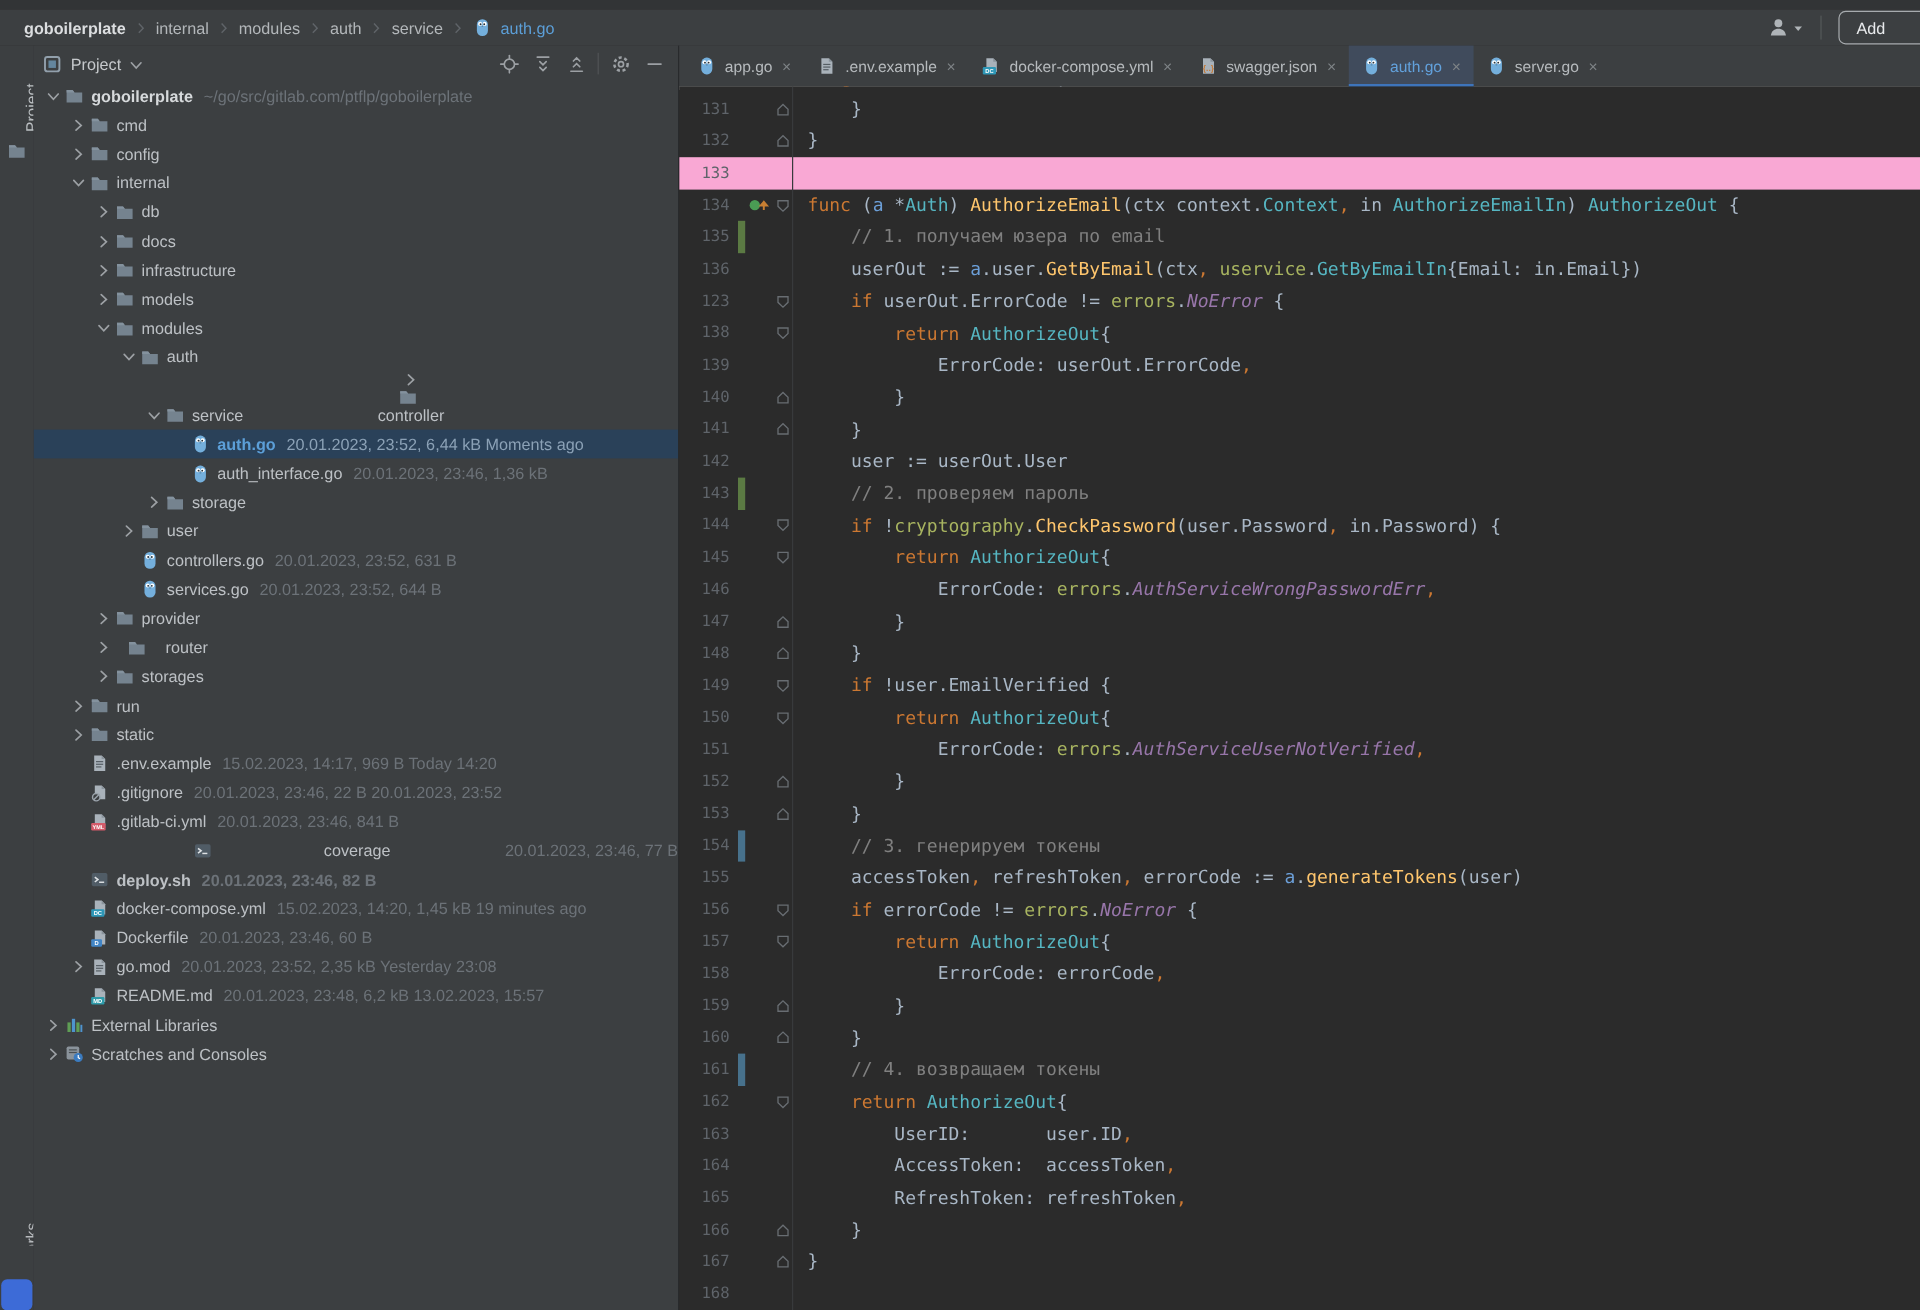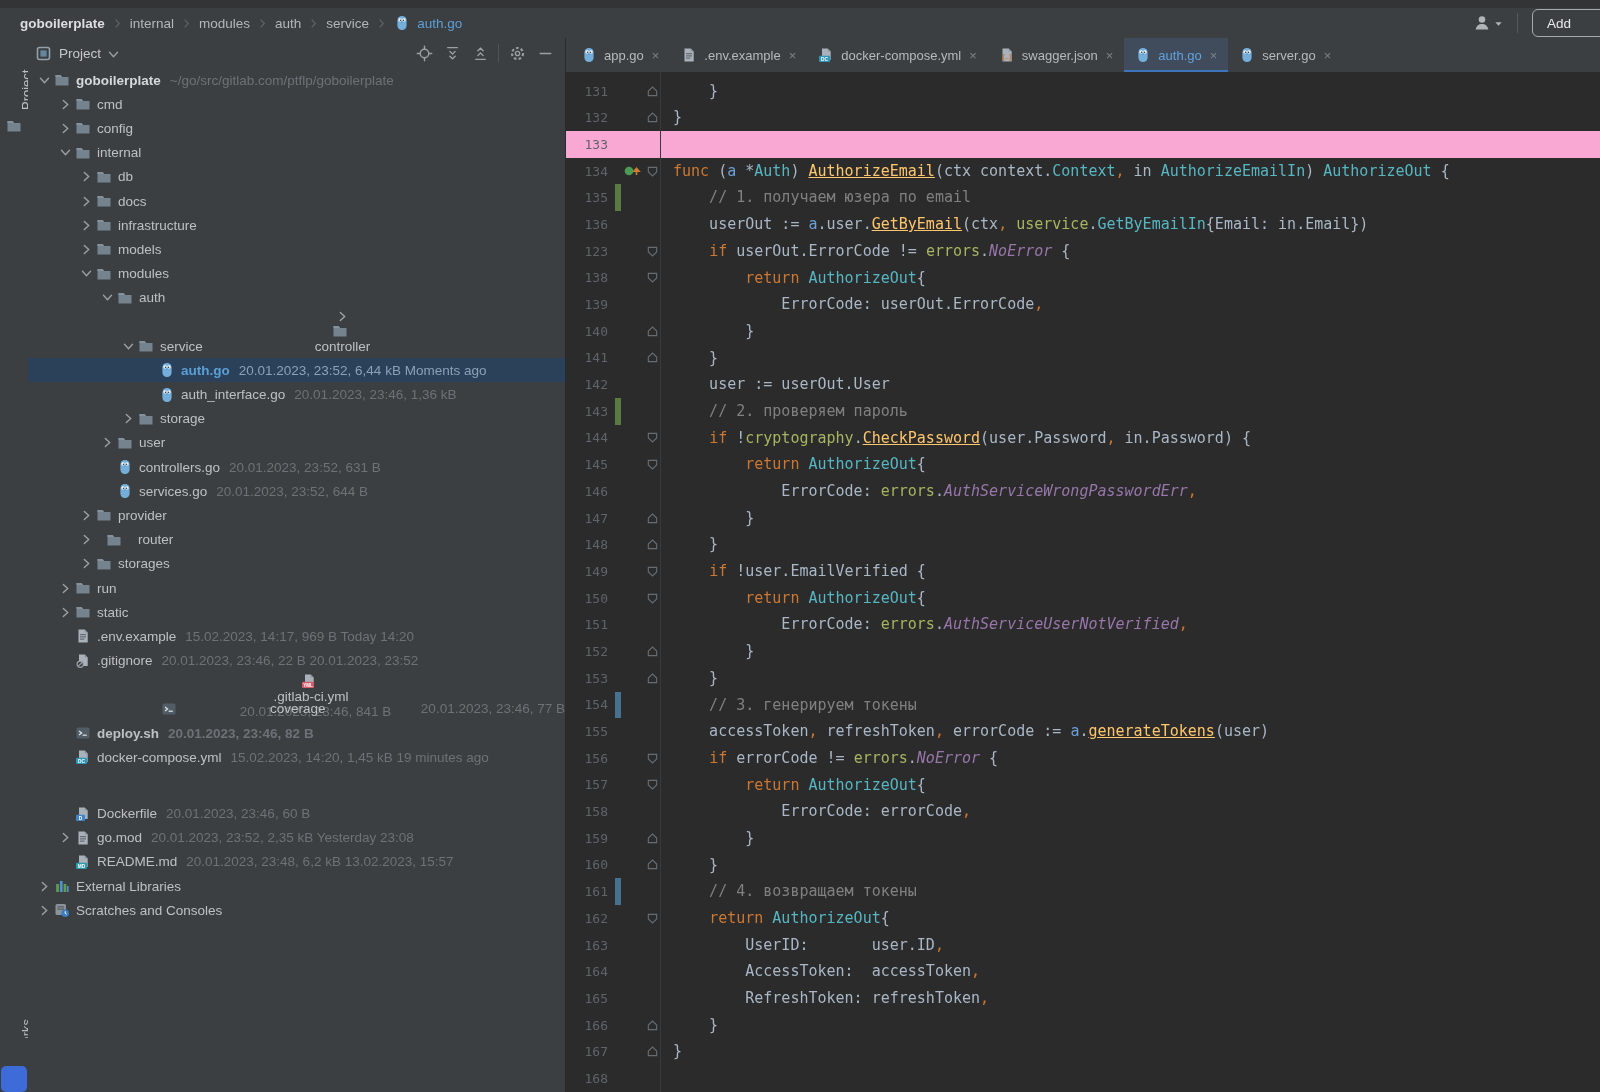--- a/index.html
+++ b/index.html
@@ -58,21 +58,21 @@
   #code{position:absolute;left:0;top:-21px;right:0;}
   .crow{height:26.7px;display:flex;align-items:center;position:relative;}
   .crow.current{background:#f9a8d4;}
   .ln{width:42px;min-width:42px;text-align:right;color:#5f646a;font:13px "DejaVu Sans Mono",monospace;padding-right:2px;}
   .vcs{width:6px;min-width:6px;height:100%;margin-left:5px;}
   .vcs.green{background:#5b7a43;}
   .vcs.blue{background:#47718c;}
   .islot{width:22px;min-width:22px;display:flex;align-items:center;justify-content:center;}
   .fslot{width:19px;min-width:19px;display:flex;align-items:center;justify-content:center;}
   .codetext{font:15px/26.7px "DejaVu Sans Mono",monospace;white-space:pre;margin:0;padding-left:11px;color:#a9b7c6;}
-  .tp{color:#a9b7c6;} .tk{color:#cc7832;} .tf{color:#ffc66d;text-decoration:underline;} .tt{color:#56b6c2;}
+  .tp{color:#a9b7c6;} .tk{color:#cc7832;} .tf{color:#ffc66d;} .tt{color:#56b6c2;}
   .tc{color:#9876aa;font-style:italic;} .tm{color:#808080;} .tg{color:#a8b460;}
   .tr{color:#6c9fd8;} .tcm{color:#cc7832;}
   svg{display:block;}
 </style>
 </head>
 <body>
 
 <div id="app">
   <div id="topstrip"></div>
   <div id="topbar">
@@ -551,21 +551,21 @@
             <svg width="16" height="16" viewBox="0 0 16 16">
               <path d="M4 1.5h5.7l3 3v8.5H4z" fill="#a9b2ba"></path>
               <path d="M9.7 1.5l3 3h-3z" fill="#8a939b"></path>
               <circle cx="5.2" cy="11.3" r="3.1" fill="#3c3f41" stroke="#9aa3ab" stroke-width="1.2"></circle>
               <line x1="3.1" y1="13.4" x2="7.3" y2="9.2" stroke="#9aa3ab" stroke-width="1.2"></line>
             </svg>
           </span>
           <span class="tr-label">.gitignore</span>
           <span class="tr-meta">20.01.2023, 23:46, 22 B 20.01.2023, 23:52</span>
         </div>
-        <div class="tree-row" style="padding-left: 29px; flex-direction: column;">
+        <div class="tree-row" style="padding-left: 29px;">
           <span class="tr-chev"></span>
           <span class="tr-icon">
             <svg width="16" height="16" viewBox="0 0 16 16">
               <path d="M4 1.5h5.7l3 3v8.5H4z" fill="#a9b2ba"></path>
               <path d="M9.7 1.5l3 3h-3z" fill="#8a939b"></path>
               <rect x="1" y="8.8" width="12" height="6.2" rx="1" fill="#d45b6a"></rect>
               <text x="7" y="13.6" font-size="4.6" font-weight="bold" fill="#fff" text-anchor="middle" font-family="sans-serif">YML</text>
             </svg>
           </span>
           <span class="tr-label">.gitlab-ci.yml</span>
@@ -601,21 +601,21 @@
             <svg width="16" height="16" viewBox="0 0 16 16">
               <path d="M4 1.5h5.7l3 3v8.5H4z" fill="#a9b2ba"></path>
               <path d="M9.7 1.5l3 3h-3z" fill="#8a939b"></path>
               <rect x="1" y="8.8" width="11" height="6.2" rx="1" fill="#2e97b7"></rect>
               <text x="6.5" y="13.6" font-size="4.8" font-weight="bold" fill="#fff" text-anchor="middle" font-family="sans-serif">DC</text>
             </svg>
           </span>
           <span class="tr-label">docker-compose.yml</span>
           <span class="tr-meta">15.02.2023, 14:20, 1,45 kB 19 minutes ago</span>
         </div>
-        <div class="tree-row" style="padding-left: 29px; margin-top: 32px;">
+        <div class="tree-row" style="padding-left: 29px;">
           <span class="tr-chev"></span>
           <span class="tr-icon">
             <svg width="16" height="16" viewBox="0 0 16 16">
               <path d="M4 1.5h5.7l3 3v8.5H4z" fill="#a9b2ba"></path>
               <path d="M9.7 1.5l3 3h-3z" fill="#8a939b"></path>
               <rect x="1" y="8.8" width="9" height="6.2" rx="1" fill="#4285c5"></rect>
               <text x="5.5" y="13.6" font-size="4.8" font-weight="bold" fill="#fff" text-anchor="middle" font-family="sans-serif">D</text>
             </svg>
           </span>
           <span class="tr-label">Dockerfile</span>

